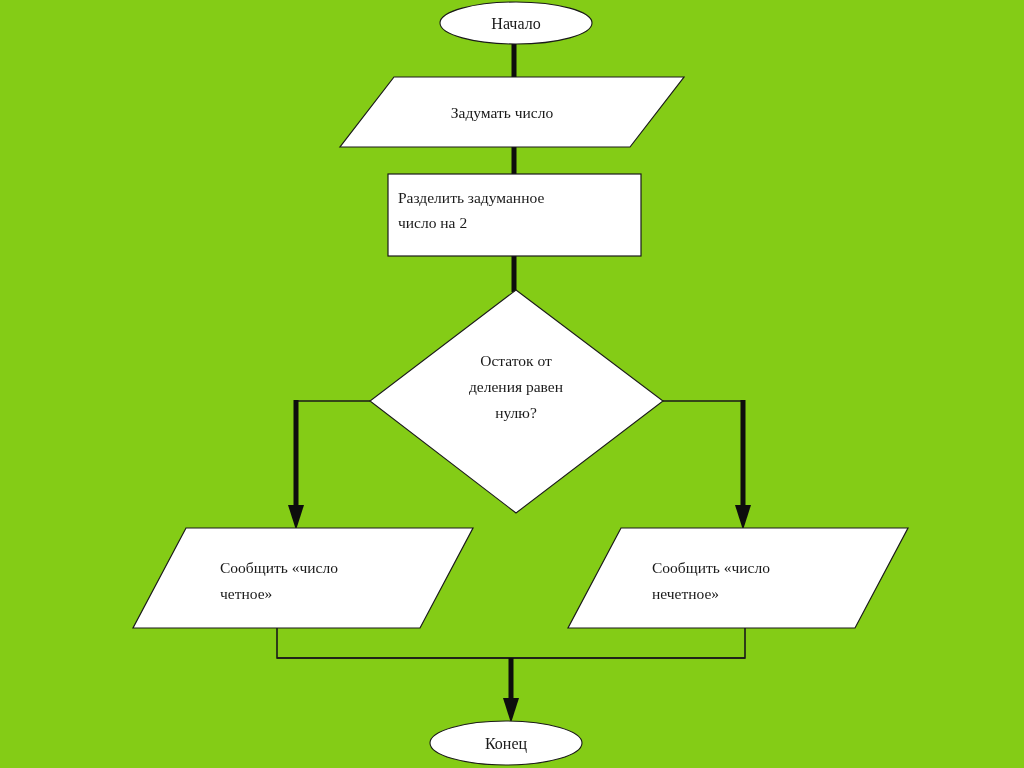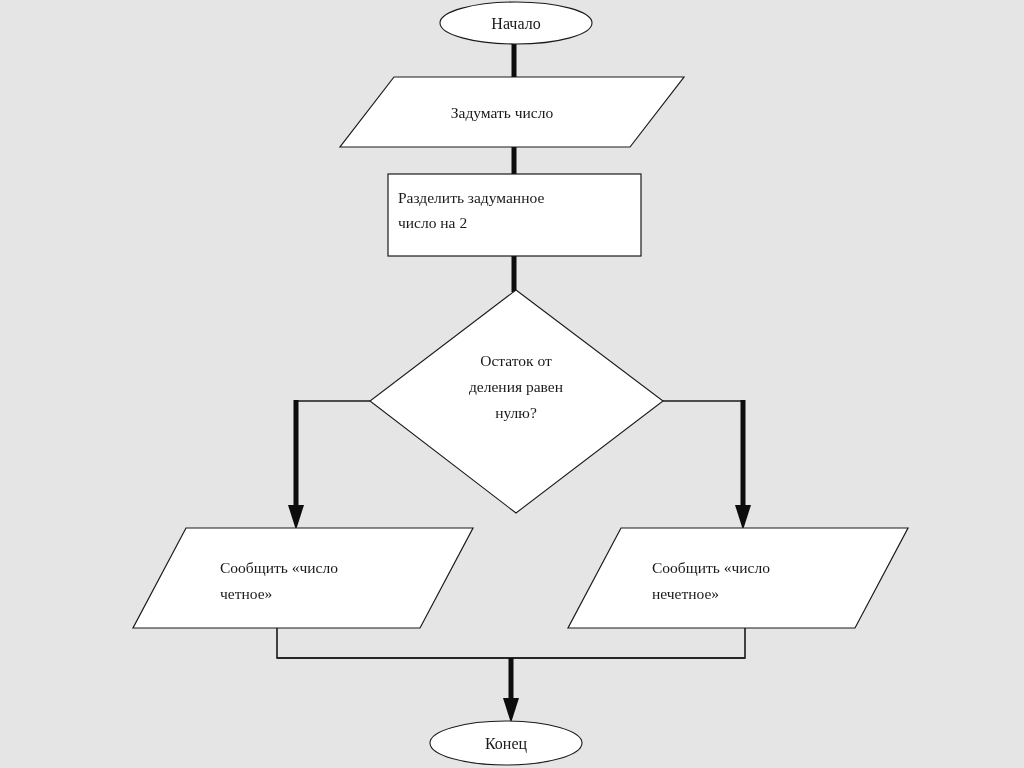--- a/index.html
+++ b/index.html
@@ -11,21 +11,21 @@
   body {
     width: 1024px;
     height: 768px;
     overflow: hidden;
     font-family: "Liberation Serif", "DejaVu Serif", serif;
   }
   #flowchart-root {
     position: relative;
     width: 1024px;
     height: 768px;
-    background: #e5e5e5;
+    background: #84cc16;
   }
   svg#flowchart-canvas {
     display: block;
     width: 1024px;
     height: 768px;
   }
   .shape-outline {
     fill: #ffffff;
     stroke: #1a1a1a;
     stroke-width: 1.2;

